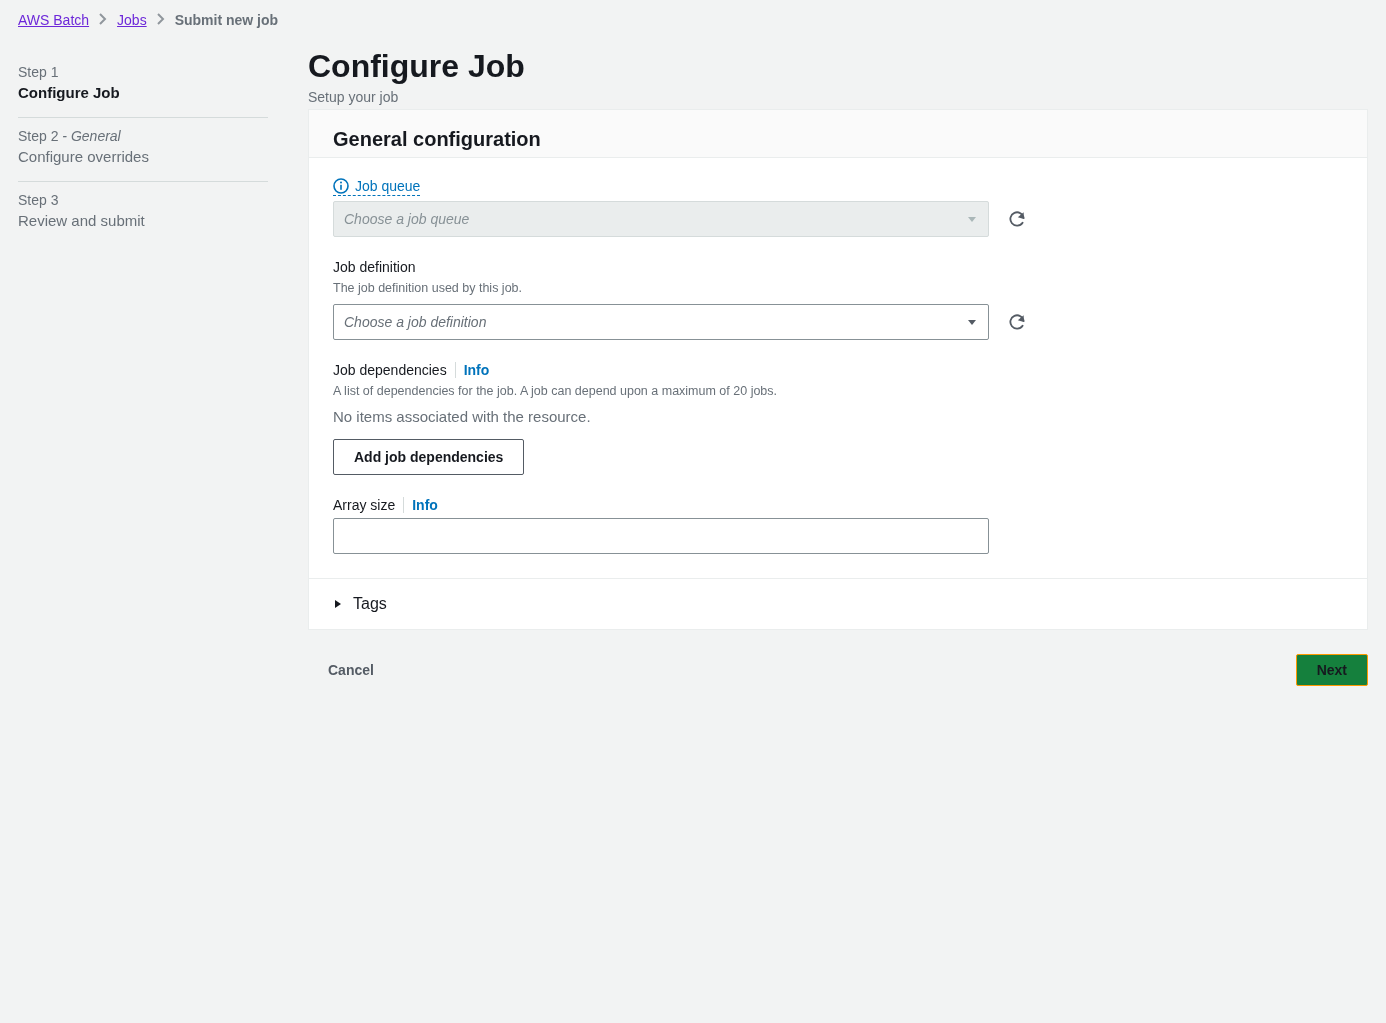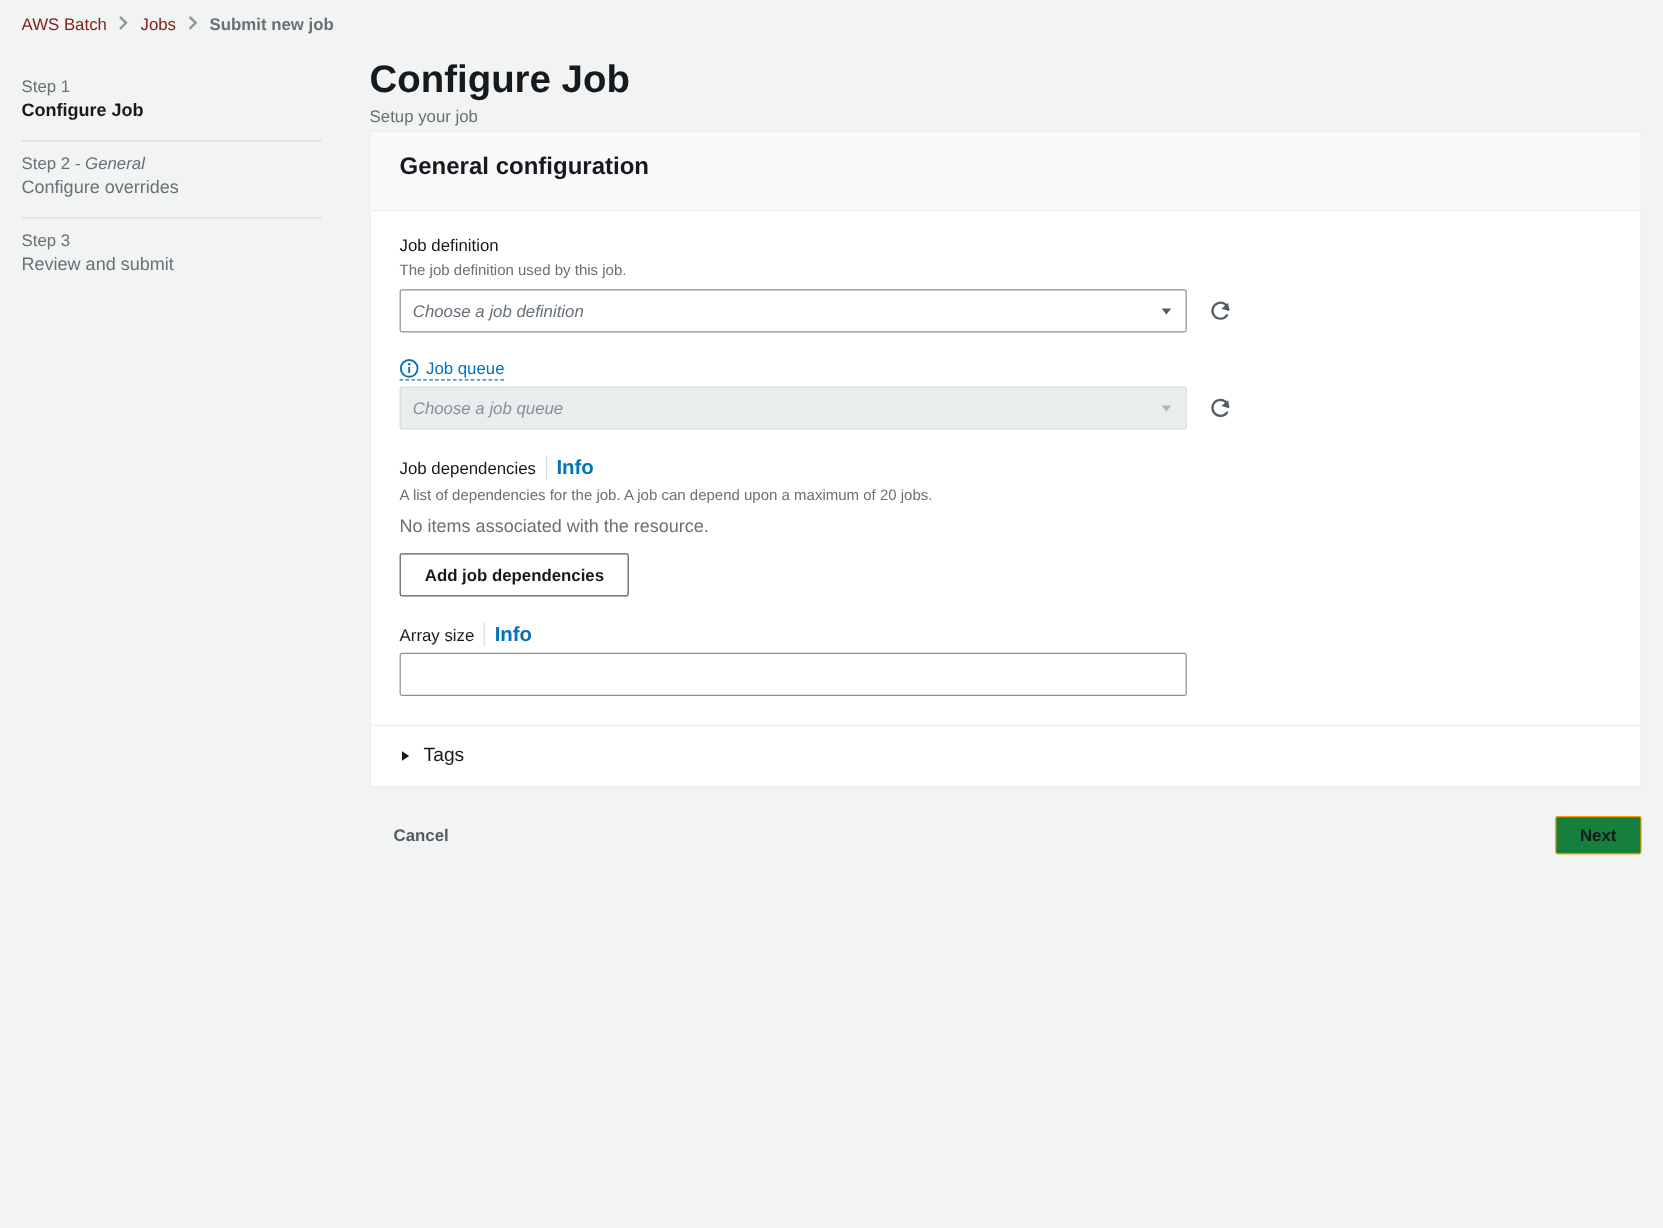--- a/index.html
+++ b/index.html
@@ -9,42 +9,42 @@
     color: #16191f;
     font-size: 14px;
     width: 1386px;
     height: 1023px;
     overflow: hidden;
   }
   .page { padding: 12px 18px 18px 18px; }
 
   
   .breadcrumb { display: flex; align-items: center; gap: 10px; margin-bottom: 20px; font-size: 14px; }
-  .breadcrumb a { color: #7f1d1d; cursor: pointer; }
+  .breadcrumb a { color: #6d28d9; text-decoration: underline; cursor: pointer; }
   .breadcrumb .chev { color: #545b64; font-weight: bold; opacity: 0.7; }
   .breadcrumb .current { color: #687078; font-weight: 600; }
 
   .layout { display: flex; gap: 40px; }
 
   
   .steps { width: 250px; flex-shrink: 0; padding-top: 6px; }
   .step { padding: 10px 0 16px 0; border-bottom: 1px solid #d5dbdb; }
   .step:last-child { border-bottom: none; }
   .step-label { font-size: 14px; color: #687078; margin-bottom: 4px; }
   .step-optional { font-style: italic; }
   .step-title { font-size: 15px; color: #687078; }
   .step.active .step-title { color: #16191f; font-weight: 700; }
 
   
   .main { flex: 1; min-width: 0; }
   .page-title { font-size: 32px; font-weight: 600; margin-bottom: 4px; }
   .page-subtitle { font-size: 14px; color: #687078; margin-bottom: 4px; }
 
   .panel { background: #fff; border: 1px solid #eaeded; margin-bottom: 20px; }
-  .panel-header { padding: 18px 24px 24px 24px; border-bottom: 1px solid #eaeded; background: #fafafa; }
+  .panel-header { padding: 18px 24px 6px 24px; border-bottom: 1px solid #eaeded; background: #fafafa; }
   .panel-header h2 { font-size: 20px; font-weight: 700; }
   .panel-body { padding: 20px 24px 24px 24px; }
   .panel-body-collapse { padding: 16px 24px; }
 
   .field { margin-bottom: 22px; width: 700px; max-width: 100%; }
   .field-row { display: flex; align-items: center; gap: 18px; }
   .field-row .select { flex: 0 0 656px; }
   .label { font-size: 14px; font-weight: 400; color: #16191f; margin-bottom: 5px; display: flex; align-items: center; gap: 8px; }
   .label.link-label { align-items: flex-end; }
   .hint { font-size: 12.5px; color: #687078; margin-top: 5px; line-height: 1.4; }
@@ -73,21 +73,21 @@
 
   .refresh-btn {
     width: 22px; height: 22px; cursor: pointer; color: #545b64;
     background: none; border: none; padding: 0;
   }
   .refresh-btn svg { width: 20px; height: 20px; display: block; }
 
   .link-pill { display: inline-flex; align-items: center; gap: 6px; color: #0073bb; font-weight: 400; border-bottom: 1px dashed #0073bb; padding-bottom: 1px; }
   .link-pill .info-ico svg { width: 16px; height: 16px; display: block; }
 
-  .info-link { color: #0073bb; font-size: 17px; font-weight: 700; padding-left: 8px; border-left: 1px solid #d5dbdb; cursor: pointer; }
+  .info-link { color: #0073bb; font-size: 14px; font-weight: 700; padding-left: 8px; border-left: 1px solid #d5dbdb; cursor: pointer; }
 
   .btn {
     display: inline-flex; align-items: center; justify-content: center;
     height: 32px; padding: 0 20px; font-weight: 700; font-size: 14px;
     border-radius: 2px; cursor: pointer; background: #fff;
     border: 1px solid #545b64; color: #16191f;
   }
   .btn.plain { border: none; background: none; color: #545b64; }
   .btn.primary { background: #15803d; border-color: #ff9900; color: #16191f; }
   .btn-add { height: 36px; }
@@ -145,20 +145,51 @@
     <div class="main">
       <div class="page-title">Configure Job</div>
       <div class="page-subtitle">Setup your job</div>
 
       <div class="panel">
         <div class="panel-header">
           <h2>General configuration</h2>
         </div>
         <div class="panel-body">
 
+
+          <div class="field">
+            <div class="label link-label">
+              <span class="link-pill">
+                <span class="info-ico">
+                  <svg viewBox="0 0 16 16">
+                      <circle cx="8" cy="8" r="7" fill="none" stroke="#0073bb" stroke-width="1.6"></circle>
+                      <rect x="7.2" y="6.8" width="1.6" height="5" fill="#0073bb"></rect>
+                      <circle cx="8" cy="4.6" r="1" fill="#0073bb"></circle>
+                    </svg>
+                </span>
+                <span>Job queue</span>
+              </span>
+            </div>
+            <div class="field-row">
+              <div class="select disabled">
+                <span class="placeholder">Choose a job queue</span>
+                <span class="caret">
+                  <svg viewBox="0 0 12 12">
+                      <polygon points="2,4 10,4 6,9" fill="#545b64"></polygon>
+                    </svg>
+                </span>
+              </div>
+              <button class="refresh-btn" title="refresh">
+                <svg viewBox="0 0 24 24">
+                    <path d="M20 11a8 8 0 1 0 -1.3 5.4" fill="none" stroke="#545b64" stroke-width="2.2" stroke-linecap="round"></path>
+                    <polygon points="20,4 20,12 13,10" fill="#545b64"></polygon>
+                  </svg>
+              </button>
+            </div>
+          </div>
 
           <div class="field">
             <div class="label">Job definition</div>
             <div class="hint hint-above">The job definition used by this job.</div>
             <div class="field-row">
               <div class="select">
                 <span class="placeholder">Choose a job definition</span>
                 <span class="caret">
                   <svg viewBox="0 0 12 12">
                       <polygon points="2,4 10,4 6,9" fill="#545b64"></polygon>
@@ -168,51 +199,20 @@
               <button class="refresh-btn" title="refresh">
                 <svg viewBox="0 0 24 24">
                     <path d="M20 11a8 8 0 1 0 -1.3 5.4" fill="none" stroke="#545b64" stroke-width="2.2" stroke-linecap="round"></path>
                     <polygon points="20,4 20,12 13,10" fill="#545b64"></polygon>
                   </svg>
               </button>
             </div>
           </div>
 
           <div class="field">
-            <div class="label link-label">
-              <span class="link-pill">
-                <span class="info-ico">
-                  <svg viewBox="0 0 16 16">
-                      <circle cx="8" cy="8" r="7" fill="none" stroke="#0073bb" stroke-width="1.6"></circle>
-                      <rect x="7.2" y="6.8" width="1.6" height="5" fill="#0073bb"></rect>
-                      <circle cx="8" cy="4.6" r="1" fill="#0073bb"></circle>
-                    </svg>
-                </span>
-                <span>Job queue</span>
-              </span>
-            </div>
-            <div class="field-row">
-              <div class="select disabled">
-                <span class="placeholder">Choose a job queue</span>
-                <span class="caret">
-                  <svg viewBox="0 0 12 12">
-                      <polygon points="2,4 10,4 6,9" fill="#545b64"></polygon>
-                    </svg>
-                </span>
-              </div>
-              <button class="refresh-btn" title="refresh">
-                <svg viewBox="0 0 24 24">
-                    <path d="M20 11a8 8 0 1 0 -1.3 5.4" fill="none" stroke="#545b64" stroke-width="2.2" stroke-linecap="round"></path>
-                    <polygon points="20,4 20,12 13,10" fill="#545b64"></polygon>
-                  </svg>
-              </button>
-            </div>
-          </div>
-
-          <div class="field">
             <div class="label">
               <span>Job dependencies</span>
               <span class="info-link">Info</span>
             </div>
             <div class="hint hint-above">A list of dependencies for the job. A job can depend upon a maximum of 20 jobs.</div>
             <div class="empty-text">No items associated with the resource.</div>
             <button class="btn btn-add">Add job dependencies</button>
           </div>
 
           <div class="field" style="margin-bottom:0;">

